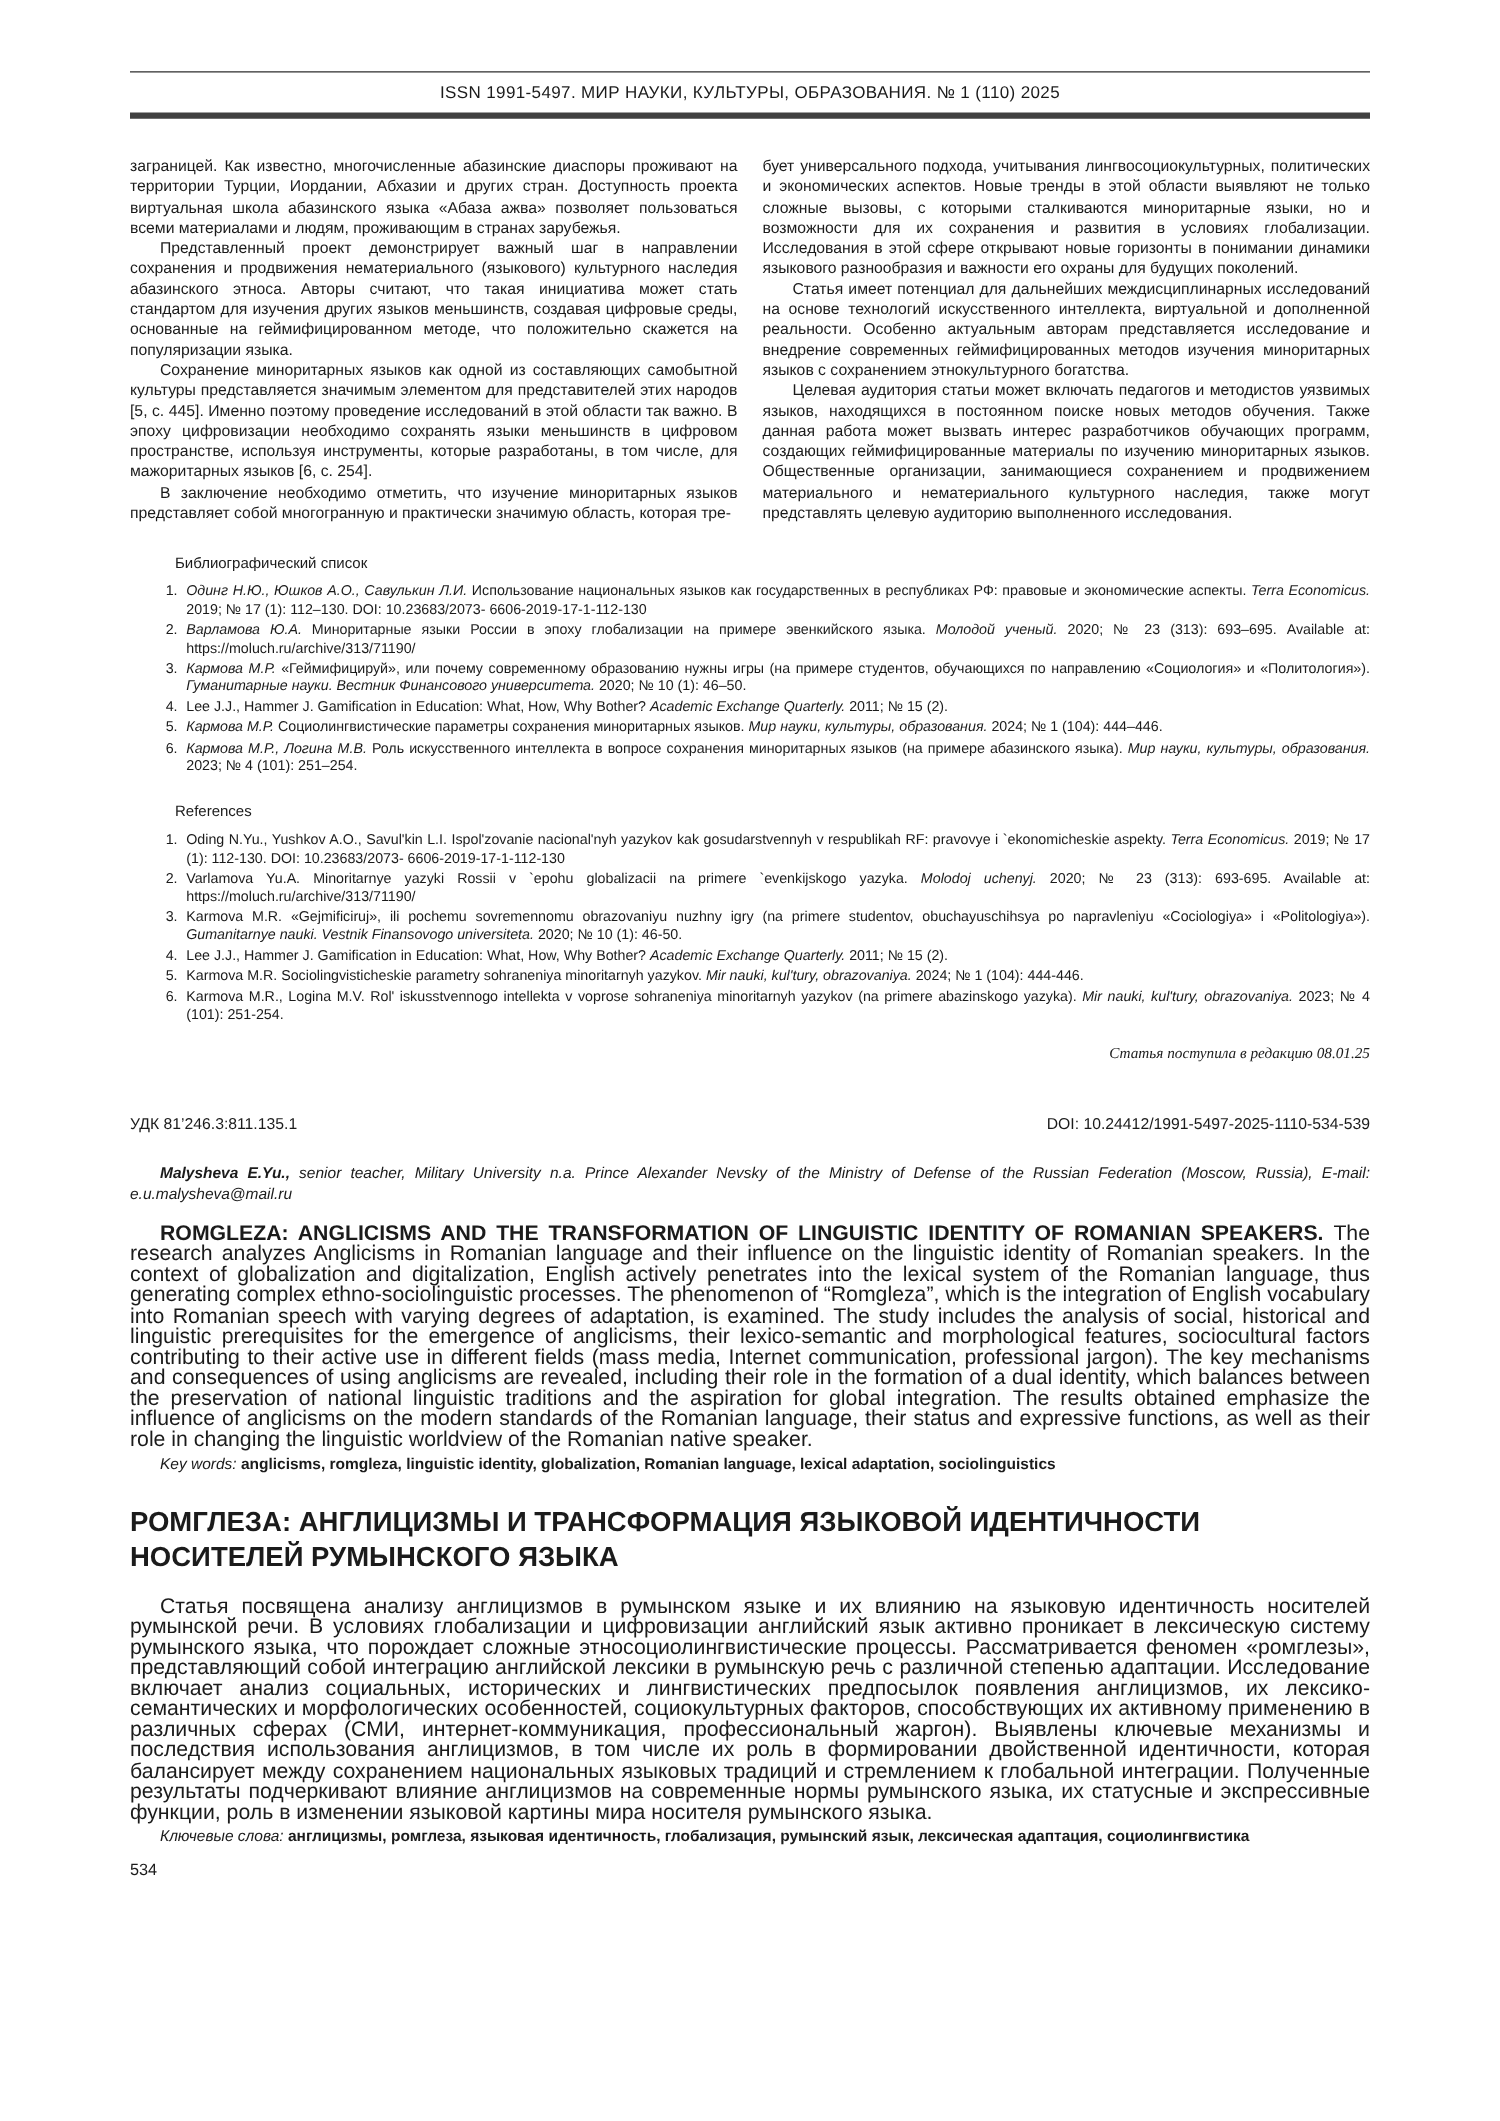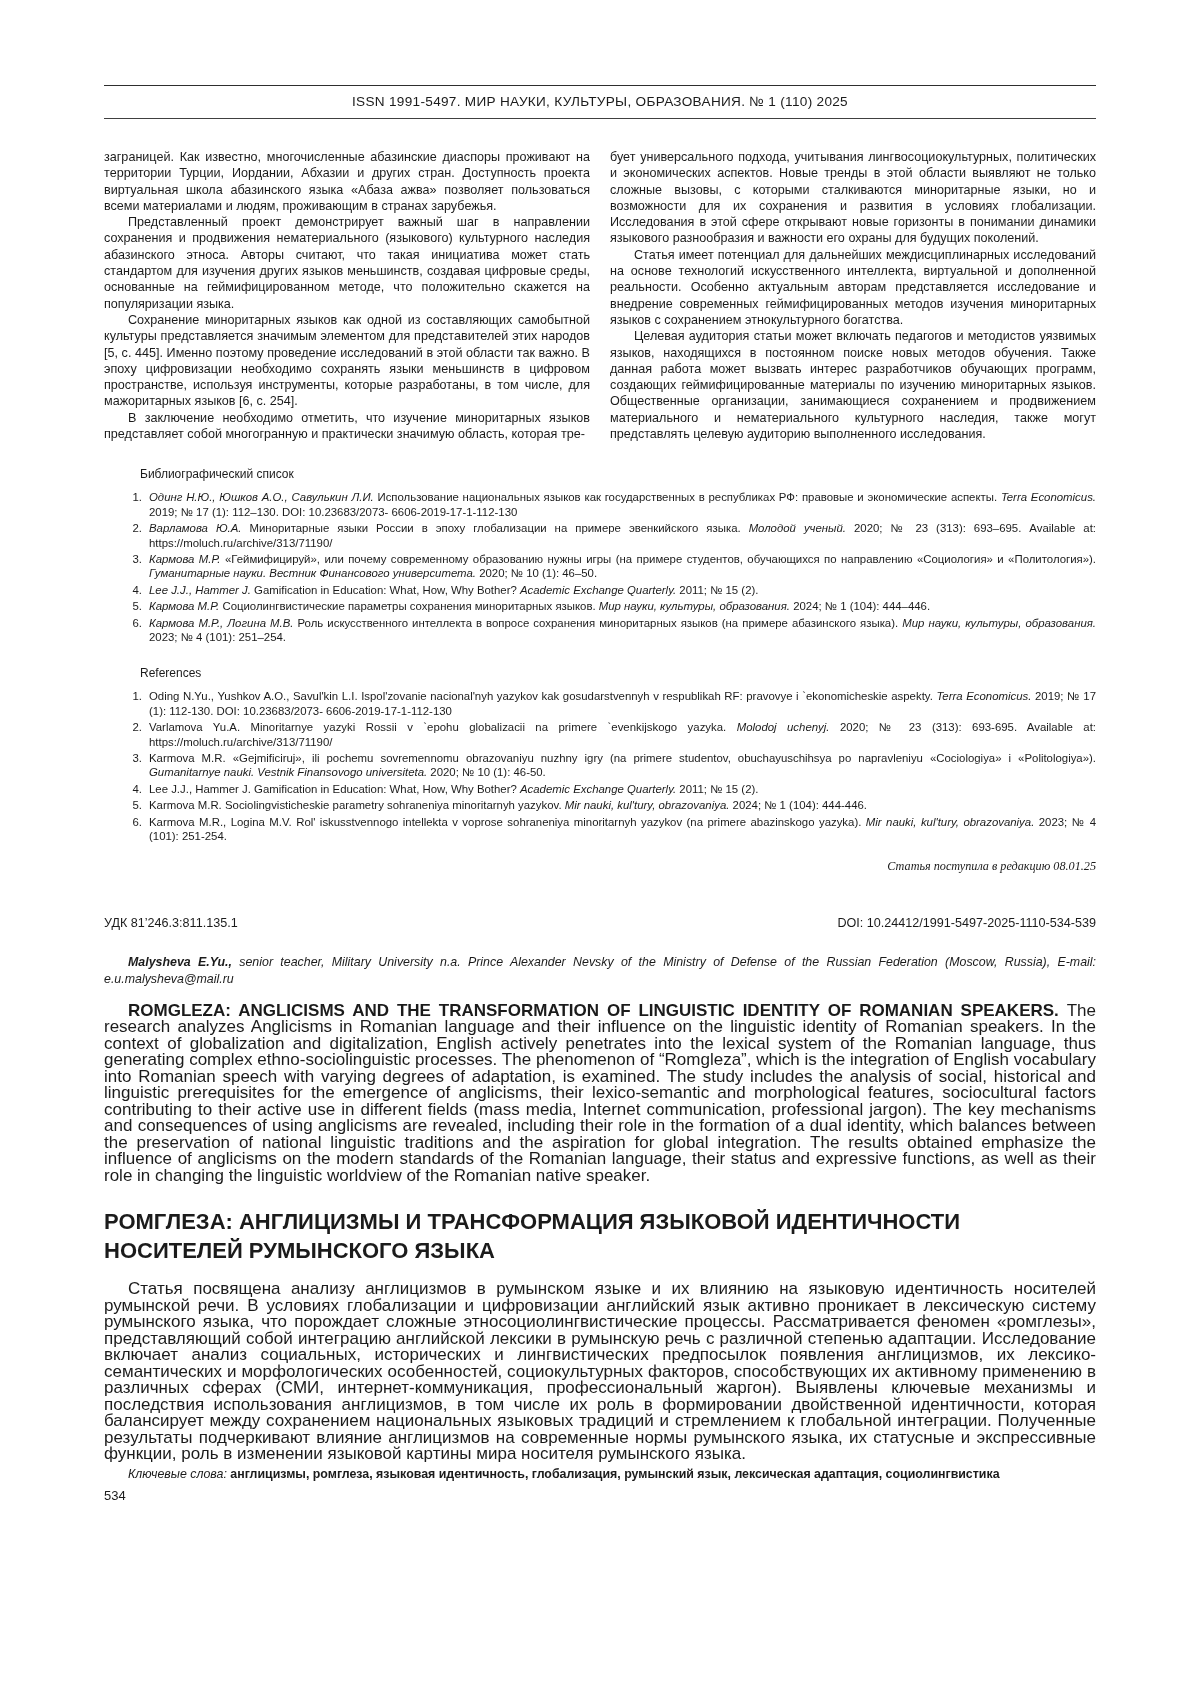--- a/index.html
+++ b/index.html
@@ -8,23 +8,23 @@
     position:relative;
     width:1200px; height:1697px;
     margin:0 auto;
     background:#ffffff;
     color:#1b1b1b;
     font-family:"Liberation Sans", sans-serif;
     padding:0 104px;
     overflow:hidden;
   }
   .header-wrap {
-    margin-top:85px;
+    margin-top:57px;
     border-top:1px solid #2e2e2e;
-    border-bottom:1px solid #404040;
+    border-bottom:5px solid #404040;
     padding:8px 0 9px;
   }
   .journal-header { text-align:center; font-size:13.6px; letter-spacing:0.3px; }
 
   .cols { display:flex; gap:20px; margin-top:30px; font-size:12.6px; line-height:16.3px; }
   .col { flex:1; text-align:justify; }
   .col p { text-indent:24px; }
   .col p.cont { text-indent:0; }
 
   .list-heading { font-size:12px; margin:25px 0 9px 36px; }
@@ -81,21 +81,21 @@
     <li>
       <span class="num">2.</span>
       <span class="txt"><span style="font-style: italic;">Варламова Ю.А. </span><span>Миноритарные языки России в эпоху глобализации на примере эвенкийского языка. </span><span style="font-style: italic;">Молодой ученый. </span><span>2020; № 23 (313): 693–695. Available at: https://moluch.ru/archive/313/71190/</span></span>
     </li>
     <li>
       <span class="num">3.</span>
       <span class="txt"><span style="font-style: italic;">Кармова М.Р. </span><span>«Геймифицируй», или почему современному образованию нужны игры (на примере студентов, обучающихся по направлению «Социология» и «Политология»). </span><span style="font-style: italic;">Гуманитарные науки. Вестник Финансового университета. </span><span>2020; № 10 (1): 46–50.</span></span>
     </li>
     <li>
       <span class="num">4.</span>
-      <span class="txt"><span style="font-style: italic; margin-top: 20px;">Lee J.J., Hammer J. </span><span>Gamification in Education: What, How, Why Bother? </span><span style="font-style: italic;">Academic Exchange Quarterly. </span><span>2011; № 15 (2).</span></span>
+      <span class="txt"><span style=" margin-top: 20px;">Lee J.J., Hammer J. </span><span>Gamification in Education: What, How, Why Bother? </span><span style="font-style: italic;">Academic Exchange Quarterly. </span><span>2011; № 15 (2).</span></span>
     </li>
     <li>
       <span class="num">5.</span>
       <span class="txt"><span style="font-style: italic;">Кармова М.Р. </span><span>Социолингвистические параметры сохранения миноритарных языков. </span><span style="font-style: italic;">Мир науки, культуры, образования. </span><span>2024; № 1 (104): 444–446.</span></span>
     </li>
     <li>
       <span class="num">6.</span>
       <span class="txt"><span style="font-style: italic;">Кармова М.Р., Логина М.В. </span><span>Роль искусственного интеллекта в вопросе сохранения миноритарных языков (на примере абазинского языка). </span><span style="font-style: italic;">Мир науки, культуры, образования. </span><span>2023; № 4 (101): 251–254.</span></span>
     </li>
   </ol>
@@ -132,20 +132,21 @@
 
   <div class="meta-row">
     <span>УДК 81’246.3:811.135.1</span>
     <span>DOI: 10.24412/1991-5497-2025-1110-534-539</span>
   </div>
 
   <p class="author-block"><span style="font-style: italic; font-weight: 700;">Malysheva E.Yu., </span><span style="font-style: italic;">senior teacher, Military University n.a. Prince Alexander Nevsky of the Ministry of Defense of the Russian Federation (Moscow, Russia), E-mail: e.u.malysheva@mail.ru</span></p>
 
   <p class="abstract"><span style="font-weight: 700;">ROMGLEZA: ANGLICISMS AND THE TRANSFORMATION OF LINGUISTIC IDENTITY OF ROMANIAN SPEAKERS. </span><span>The research analyzes Anglicisms in Romanian language and their influence on the linguistic identity of Romanian speakers. In the context of globalization and digitalization, English actively penetrates into the lexical system of the Romanian language, thus generating complex ethno-sociolinguistic processes. The phenomenon of “Romgleza”, which is the integration of English vocabulary into Romanian speech with varying degrees of adaptation, is examined. The study includes the analysis of social, historical and linguistic prerequisites for the emergence of anglicisms, their lexico-semantic and morphological features, sociocultural factors contributing to their active use in different fields (mass media, Internet communication, professional jargon). The key mechanisms and consequences of using anglicisms are revealed, including their role in the formation of a dual identity, which balances between the preservation of national linguistic traditions and the aspiration for global integration. The results obtained emphasize the influence of anglicisms on the modern standards of the Romanian language, their status and expressive functions, as well as their role in changing the linguistic worldview of the Romanian native speaker.</span></p>
 
+  <p class="kw-line"><span style="font-style: italic;">Key words: </span><span style="font-weight: 700;">anglicisms, romgleza, linguistic identity, globalization, Romanian language, lexical adaptation, sociolinguistics</span></p>
 
 
   <h1 class="main-title">
     <span>РОМГЛЕЗА: АНГЛИЦИЗМЫ И ТРАНСФОРМАЦИЯ ЯЗЫКОВОЙ ИДЕНТИЧНОСТИ</span>
     <span>НОСИТЕЛЕЙ РУМЫНСКОГО ЯЗЫКА</span>
   </h1>
 
   <p class="abstract abstract-ru">Статья посвящена анализу англицизмов в румынском языке и их влиянию на языковую идентичность носителей румынской речи. В условиях глобализации и цифровизации английский язык активно проникает в лексическую систему румынского языка, что порождает сложные этносоциолингвистические процессы. Рассматривается феномен «ромглезы», представляющий собой интеграцию английской лексики в румынскую речь с различной степенью адаптации. Исследование включает анализ социальных, исторических и лингвистических предпосылок появления англицизмов, их лексико-семантических и морфологических особенностей, социокультурных факторов, способствующих их активному применению в различных сферах (СМИ, интернет-коммуникация, профессиональный жаргон). Выявлены ключевые механизмы и последствия использования англицизмов, в том числе их роль в формировании двойственной идентичности, которая балансирует между сохранением национальных языковых традиций и стремлением к глобальной интеграции. Полученные результаты подчеркивают влияние англицизмов на современные нормы румынского языка, их статусные и экспрессивные функции, роль в изменении языковой картины мира носителя румынского языка.</p>
 
   <p class="kw-line"><span style="font-style: italic;">Ключевые слова: </span><span style="font-weight: 700;">англицизмы, ромглеза, языковая идентичность, глобализация, румынский язык, лексическая адаптация, социолингвистика</span></p>

